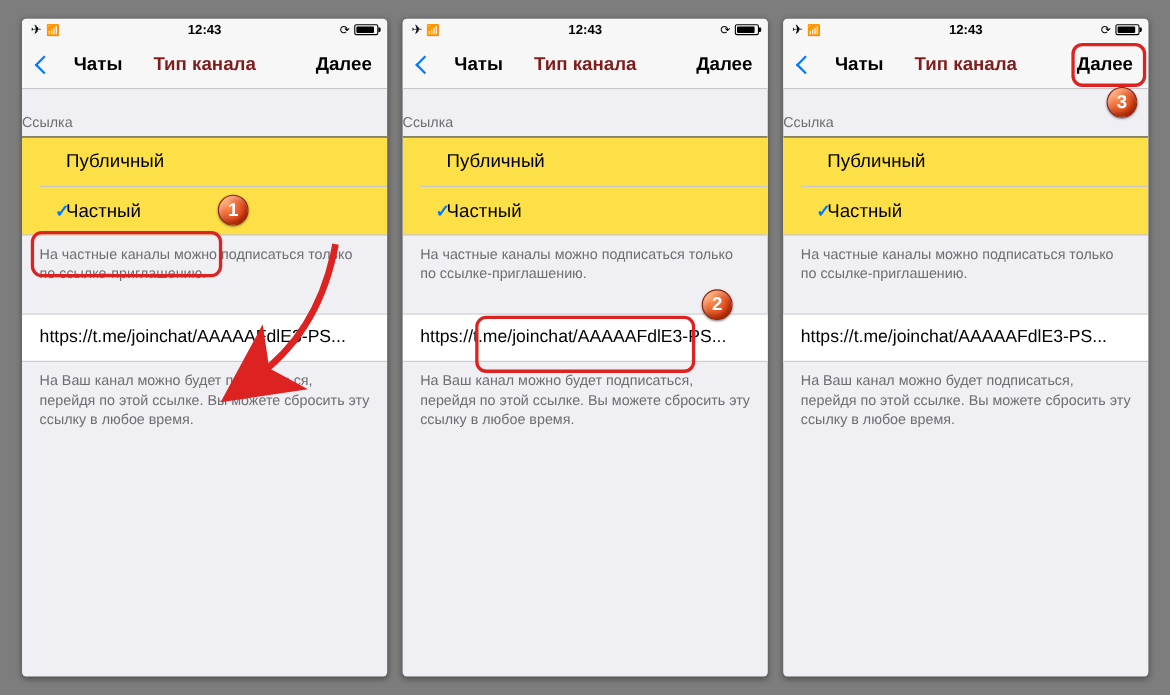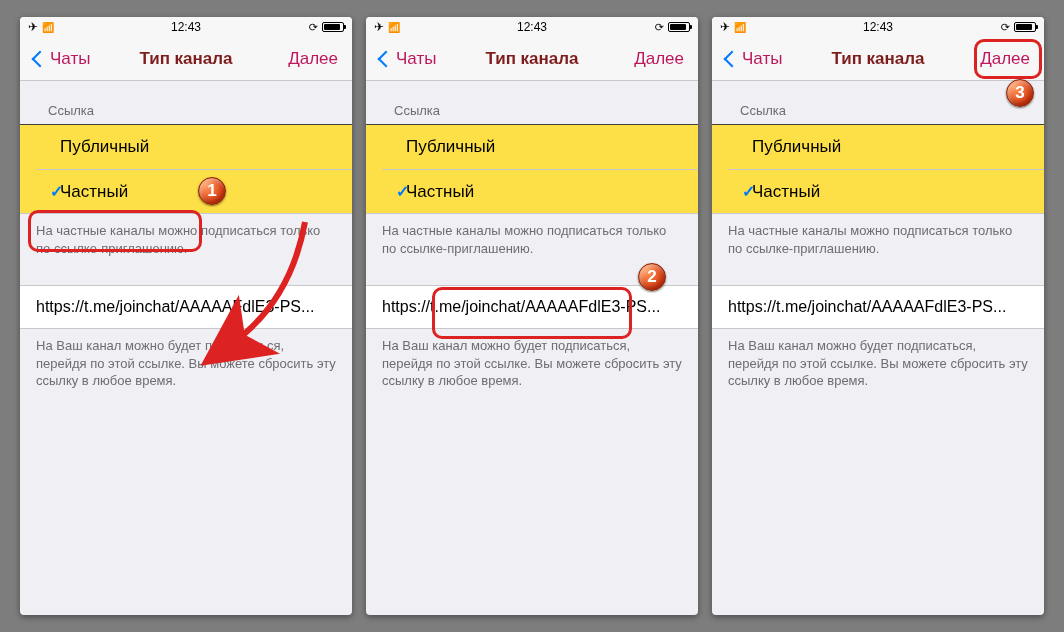--- a/index.html
+++ b/index.html
@@ -36,21 +36,21 @@
     background: #f7f7f8;
     display: flex;
     align-items: center;
     justify-content: space-between;
     padding: 0 8px;
     font-size: 12px;
     color: #000;
     font-weight: 500;
   }
   .statusbar .left, .statusbar .right { display:flex; align-items:center; gap:4px; }
-  .statusbar .center { position:absolute; left:0; right:0; text-align:center; font-weight:400; }
+  .statusbar .center { position:absolute; left:0; right:0; text-align:center; font-weight:700; }
 
   .navbar {
     height: 44px;
     background: #f7f7f8;
     border-bottom: 1px solid #c8c7cc;
     display: flex;
     align-items: center;
     justify-content: space-between;
     padding: 0 8px;
     position: relative;
@@ -58,35 +58,36 @@
   .navbar .title {
     position:absolute;
     left:0; right:0;
     text-align:center;
     font-size:17px;
     font-weight:600;
     color:#7f1d1d;
     pointer-events:none;
   }
   .navbtn {
-    color:#be185d;
+    color:#000000;
     font-size:17px;
     display:flex;
     align-items:center;
-    gap:2px;
+    gap:19px;
     border:none;
     background:none;
     cursor:pointer;
     padding:4px 6px;
+    font-weight:bold;
   }
   .content { flex:1; overflow:hidden; }
   .section-header {
     font-size:13px;
     color:#6d6d72;
-    padding: 22px 16px 6px 28px;
+    padding: 22px 16px 6px 0;
     text-transform: none;
   }
   .list {
     background:#fde047;
     border-top:1px solid #404040;
     border-bottom:1px solid #c8c7cc;
   }
   .row {
     display:flex;
     align-items:center;

